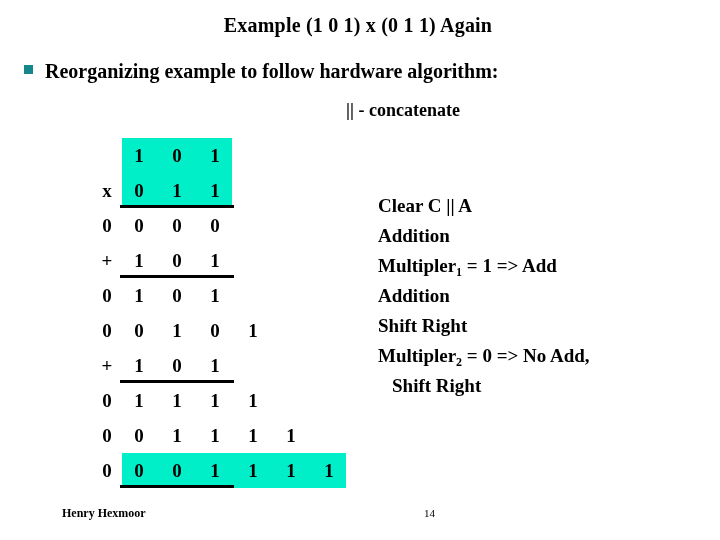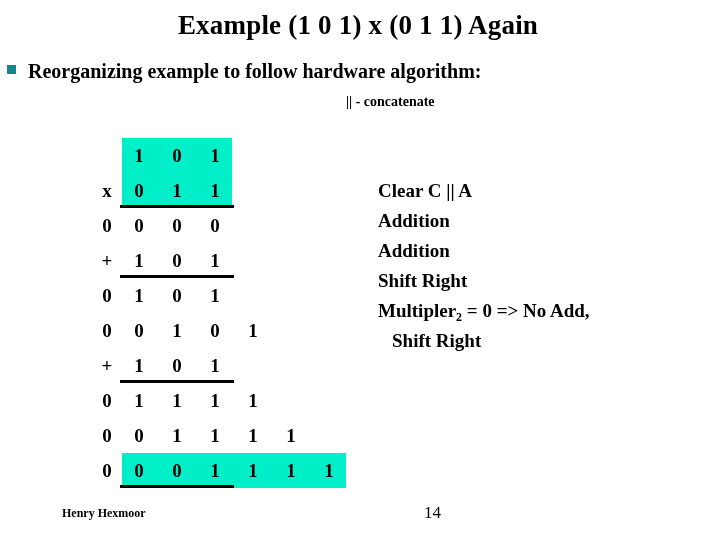--- a/index.html
+++ b/index.html
@@ -17,31 +17,31 @@
     -webkit-font-smoothing: none;
   }
 
   
   #slide-title {
     position: absolute;
     left: 0;
     top: 9px;
     width: 716px;
     text-align: center;
-    font-size: 27px;
+    font-size: 20px;
     font-weight: bold;
     letter-spacing: 0.2px;
     line-height: 32px;
     white-space: nowrap;
   }
 
   
   #bullet-row {
     position: absolute;
-    left: 7px;
+    left: 24px;
     top: 58px;
     width: 690px;
     display: flex;
     align-items: baseline;
   }
   #bullet-marker {
     display: inline-block;
     width: 9px;
     height: 9px;
     background: #15868a;
@@ -54,22 +54,22 @@
     font-size: 20px;
     font-weight: bold;
     line-height: 26px;
     white-space: nowrap;
   }
 
   
   #concat-note {
     position: absolute;
     left: 346px;
-    top: 90px;
-    font-size: 14px;
+    top: 98px;
+    font-size: 18px;
     font-weight: bold;
     line-height: 24px;
     white-space: nowrap;
   }
 
   
   #work-table {
     position: absolute;
     left: 96px;
     top: 138px;
@@ -115,21 +115,21 @@
     position: absolute;
     height: 3px;
     background: #000000;
     z-index: 4;
   }
 
   
   #steps-column {
     position: absolute;
     left: 378px;
-    top: 176px;
+    top: 191px;
     width: 340px;
   }
   .step-line {
     font-size: 19px;
     font-weight: bold;
     line-height: 30px;
     height: 30px;
     white-space: nowrap;
   }
   .step-line sub {
@@ -150,21 +150,21 @@
     top: 505px;
     font-size: 12px;
     line-height: 16px;
     font-weight: bold;
     white-space: nowrap;
   }
   #footer-pagenum {
     position: absolute;
     left: 424px;
     top: 505px;
-    font-size: 17px;
+    font-size: 11px;
     line-height: 16px;
     font-weight: normal;
     white-space: nowrap;
   }
 </style>
 </head>
 <body style="background: rgb(255, 255, 255); color: rgb(0, 0, 0);">
 
 <div id="slide-title">Example (1 0 1) x (0 1 1) Again</div>
 
@@ -246,20 +246,21 @@
       <div class="wt-cell d2">1</div>
       <div class="wt-cell d3">1</div>
       <div class="wt-cell d4">1</div>
       <div class="wt-cell d5">1</div>
     </div>
   </div>
 
 <div id="steps-column">
     <div class="step-line"><span>Clear C || A</span></div>
     <div class="step-line"><span>Addition</span></div>
+    <div class="step-line"><span>Multipler</span><sub>1</sub><span> = 1 =&gt; Add</span></div>
     <div class="step-line"><span>Addition</span></div>
     <div class="step-line"><span>Shift Right</span></div>
     <div class="step-line"><span>Multipler</span><sub>2</sub><span> = 0 =&gt; No Add,</span></div>
     <div class="step-line indented"><span>Shift Right</span></div>
   </div>
 
 <div id="footer-author">Henry Hexmoor</div>
 <div id="footer-pagenum">14</div>
 
 </body></html>

